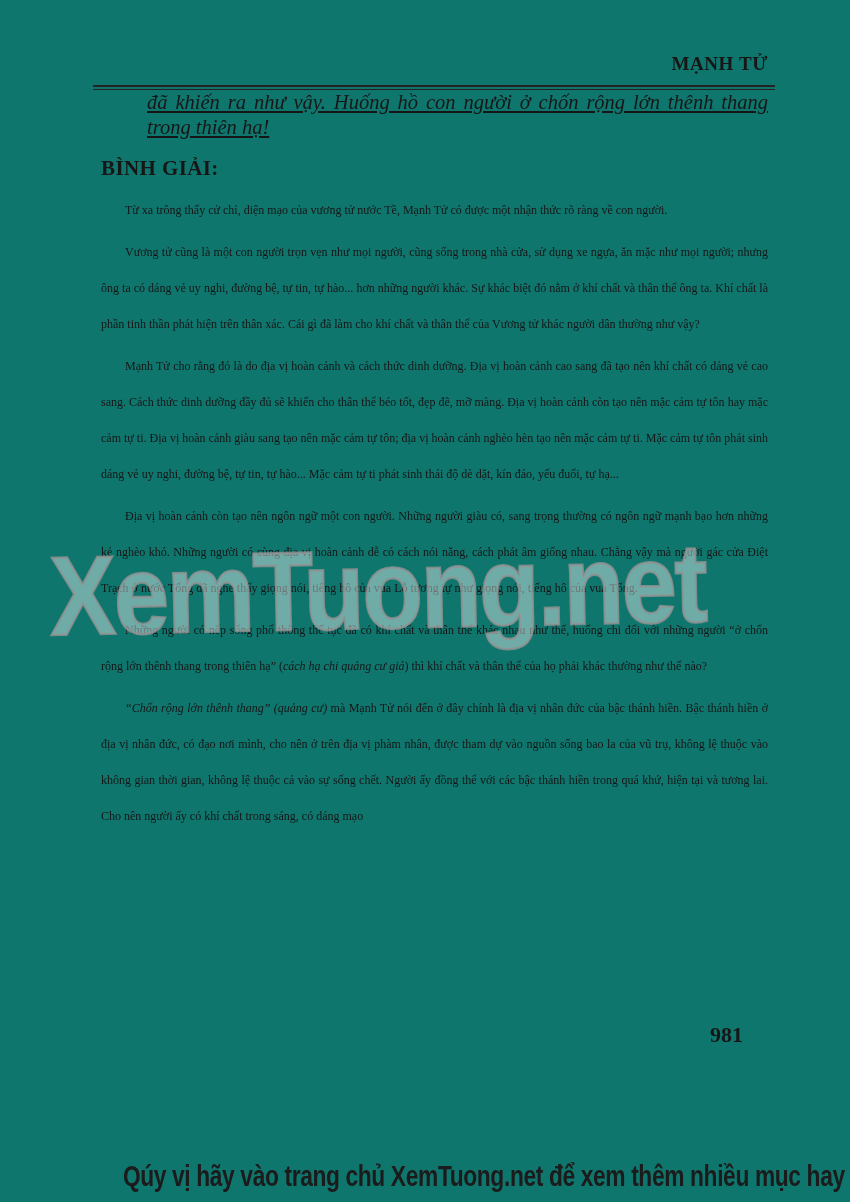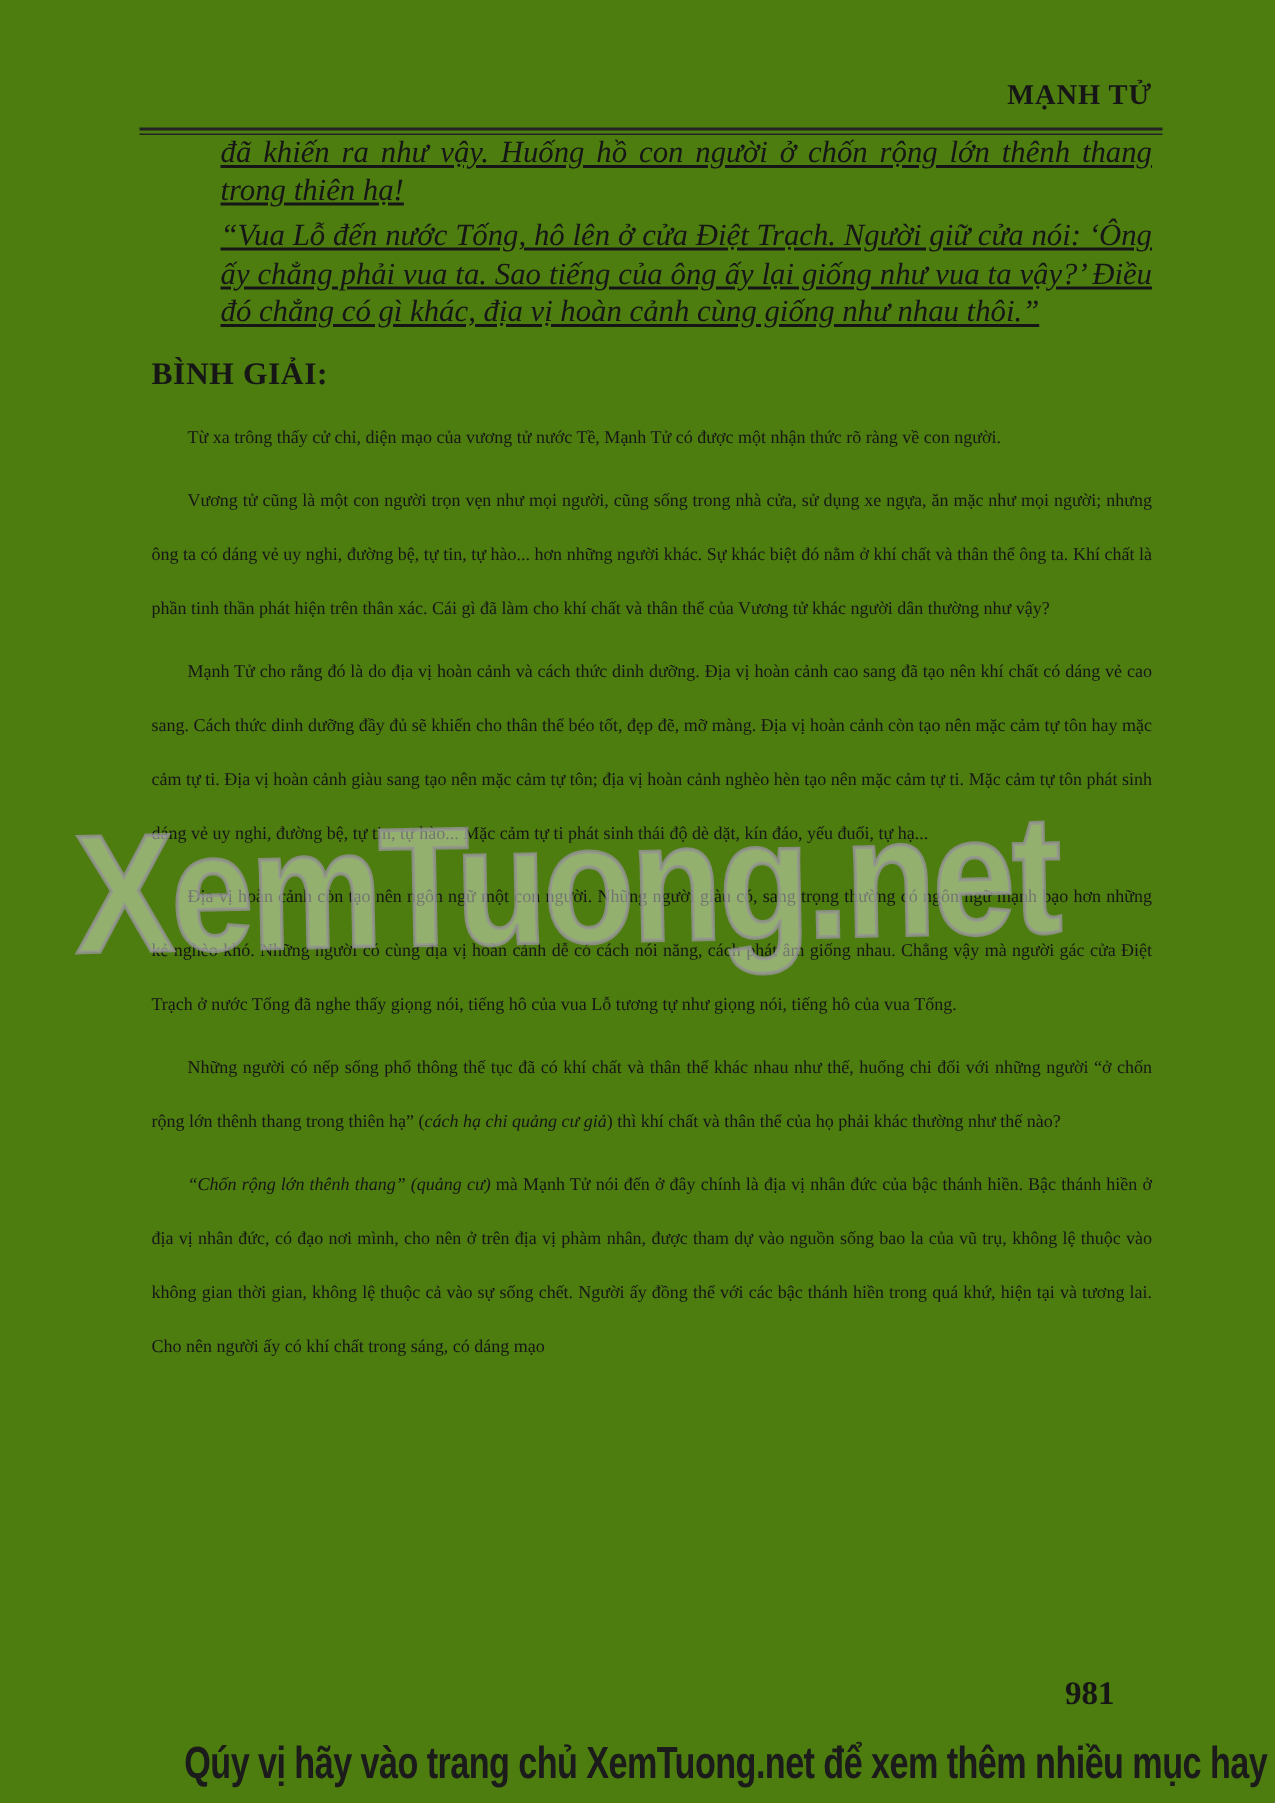--- a/index.html
+++ b/index.html
@@ -1,20 +1,20 @@
 <!DOCTYPE html>
 <html lang="vi"><head>
 <meta charset="utf-8">
 <style>
   html,body{margin:0;padding:0;background:#ffffff;}
   .page{
     position:relative;
     width:850px;height:1202px;
     margin:0 auto;
-    background:#4d7c0f;
+    background:#0f766e;
     overflow:hidden;
     font-family:"Liberation Serif", serif;
     color:#161616;
     box-sizing:border-box;
     padding:0 82px 0 101px;
   }
   .header-title{
     margin-top:52px;
     text-align:right;
     font-weight:bold;
@@ -61,21 +61,21 @@
     white-space:nowrap;
     color:rgba(255,255,255,0.40);
     -webkit-text-stroke:2.5px rgba(148,148,148,0.80);
     transform:rotate(-1.2deg) scaleX(0.88);
     transform-origin:left center;
     pointer-events:none;
     z-index:5;
   }
   .page-number{
     position:absolute;
-    top:1116px; right:107px;
+    top:1022px; right:107px;
     font-size:22px;
     font-weight:bold;
   }
   .footer{
     position:absolute;
     top:1158px; left:0; right:0;
     text-align:center;
     font-family:"Liberation Sans", sans-serif;
     font-weight:bold;
     font-size:30px;
@@ -94,21 +94,20 @@
 <body>
 
 <div class="page">
 
   <div class="header-title">MẠNH TỬ</div>
 
   <div class="header-rule"></div>
 
   <div class="quote-block">
       <p class="quote-para">đã khiến ra như vậy. Huống hồ con người ở chốn rộng lớn thênh thang trong thiên hạ!</p>
-      <p class="quote-para">“Vua Lỗ đến nước Tống, hô lên ở cửa Điệt Trạch. Người giữ cửa nói: ‘Ông ấy chẳng phải vua ta. Sao tiếng của ông ấy lại giống như vua ta vậy?’ Điều đó chẳng có gì khác, địa vị hoàn cảnh cùng giống như nhau thôi.”</p>
     </div>
 
   <div class="commentary-heading">BÌNH GIẢI:</div>
 
   <div class="commentary-body">
       <p class="body-para"><span>Từ xa trông thấy cử chỉ, diện mạo của vương tử nước Tề, Mạnh Tử có được một nhận thức rõ ràng về con người.</span></p>
       <p class="body-para"><span>Vương tử cũng là một con người trọn vẹn như mọi người, cũng sống trong nhà cửa, sử dụng xe ngựa, ăn mặc như mọi người; nhưng ông ta có dáng vẻ uy nghi, đường bệ, tự tin, tự hào... hơn những người khác. Sự khác biệt đó nằm ở khí chất và thân thể ông ta. Khí chất là phần tinh thần phát hiện trên thân xác. Cái gì đã làm cho khí chất và thân thể của Vương tử khác người dân thường như vậy?</span></p>
       <p class="body-para"><span>Mạnh Tử cho rằng đó là do địa vị hoàn cảnh và cách thức dinh dưỡng. Địa vị hoàn cảnh cao sang đã tạo nên khí chất có dáng vẻ cao sang. Cách thức dinh dưỡng đầy đủ sẽ khiến cho thân thể béo tốt, đẹp đẽ, mỡ màng. Địa vị hoàn cảnh còn tạo nên mặc cảm tự tôn hay mặc cảm tự ti. Địa vị hoàn cảnh giàu sang tạo nên mặc cảm tự tôn; địa vị hoàn cảnh nghèo hèn tạo nên mặc cảm tự ti. Mặc cảm tự tôn phát sinh dáng vẻ uy nghi, đường bệ, tự tin, tự hào... Mặc cảm tự ti phát sinh thái độ dè dặt, kín đáo, yếu đuối, tự hạ...</span></p>
       <p class="body-para"><span>Địa vị hoàn cảnh còn tạo nên ngôn ngữ một con người. Những người giàu có, sang trọng thường có ngôn ngữ mạnh bạo hơn những kẻ nghèo khó. Những người có cùng địa vị hoàn cảnh dễ có cách nói năng, cách phát âm giống nhau. Chẳng vậy mà người gác cửa Điệt Trạch ở nước Tống đã nghe thấy giọng nói, tiếng hô của vua Lỗ tương tự như giọng nói, tiếng hô của vua Tống.</span></p>
       <p class="body-para"><span>Những người có nếp sống phổ thông thế tục đã có khí chất và thân thể khác nhau như thế, huống chi đối với những người “ở chốn rộng lớn thênh thang trong thiên hạ” (</span><i>cách hạ chi quảng cư giả</i><span>) thì khí chất và thân thể của họ phải khác thường như thế nào?</span></p>

